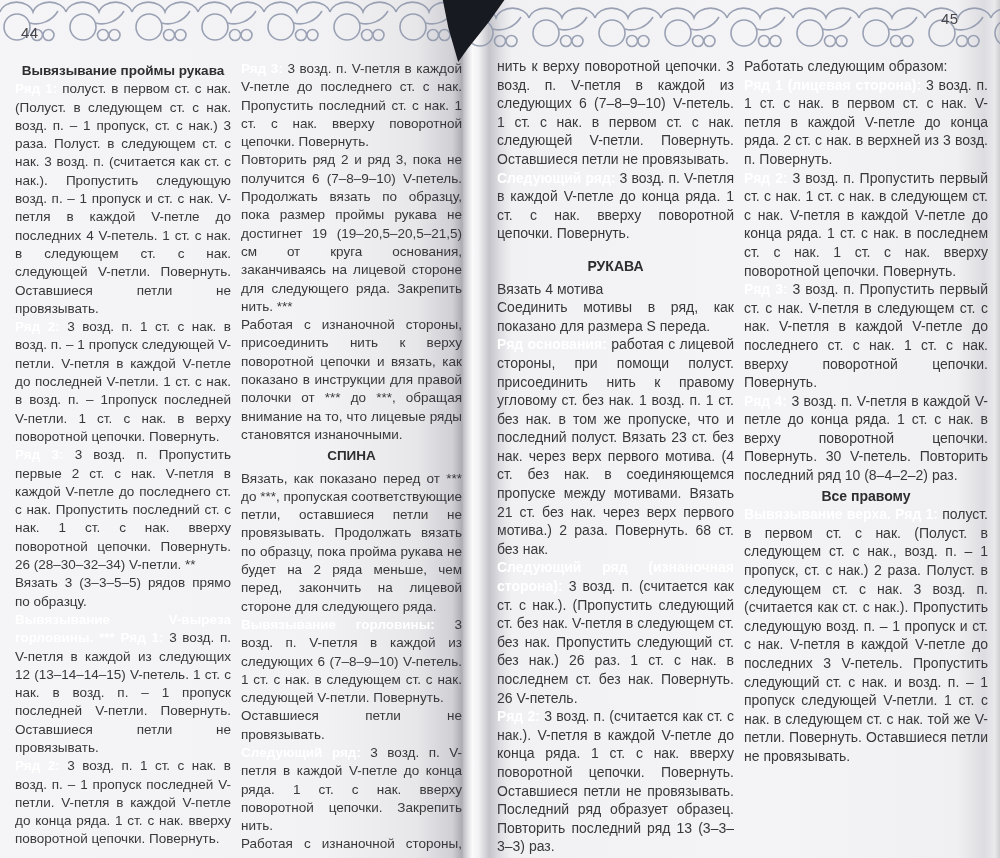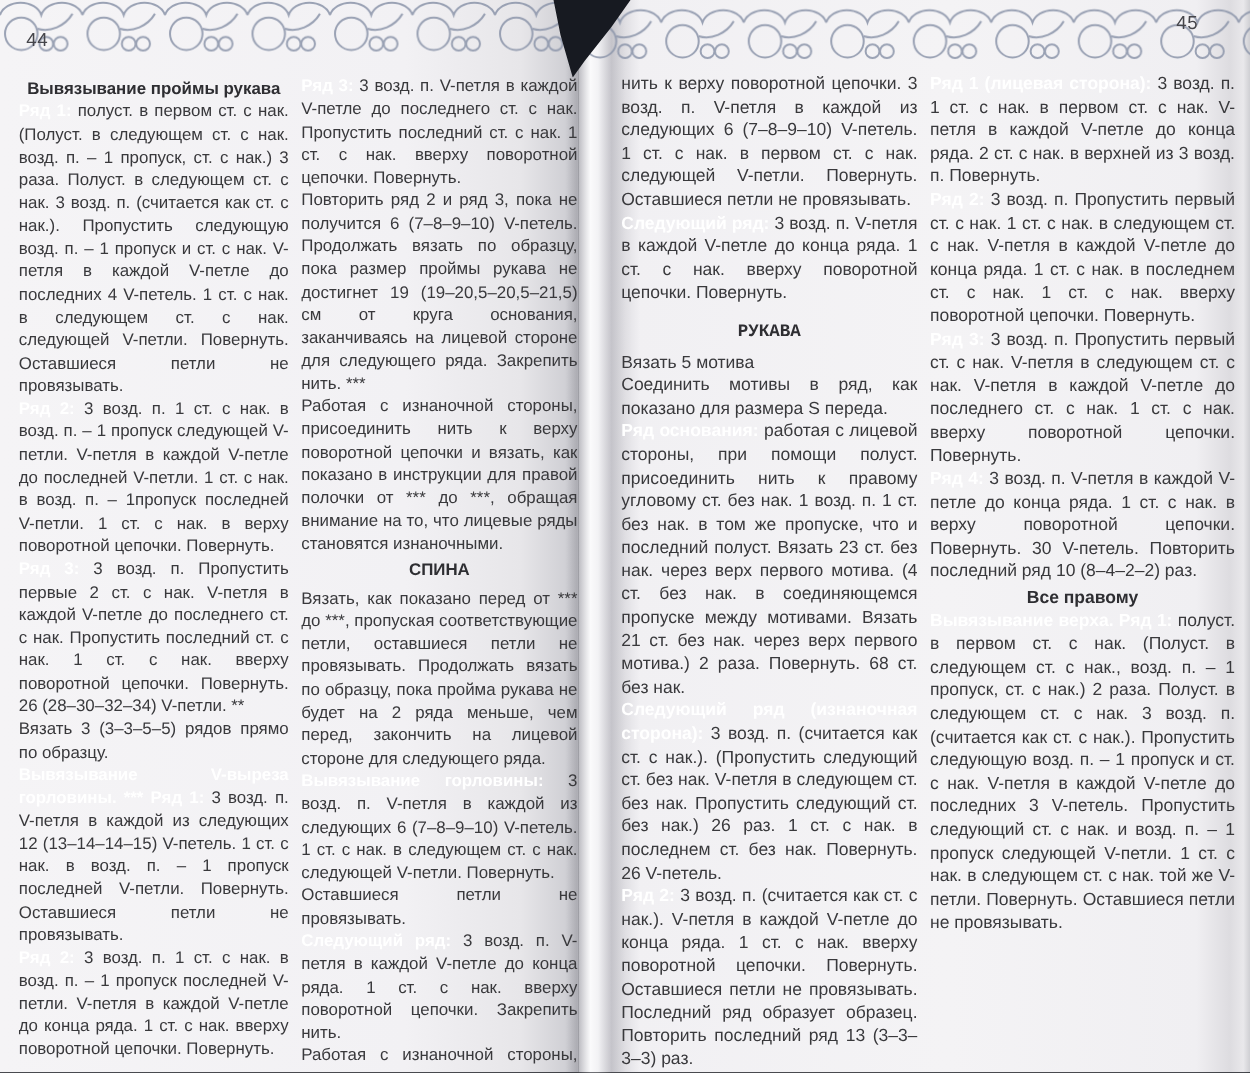--- a/index.html
+++ b/index.html
@@ -96,28 +96,29 @@
       <p class="h" style="margin-top: 3px;"><span>СПИНА</span></p>
       <p style="margin-top: 4px;"><span>Вязать, как показано перед от *** до ***, пропуская соответствующие петли, оставшиеся петли не провязывать. Продолжать вязать по образцу, пока пройма рукава не будет на 2 ряда меньше, чем перед, закончить на лицевой стороне для следующего ряда.</span></p>
       <p><span class="b">Вывязывание горловины: </span><span>3 возд. п. V-петля в каждой из следующих 6 (7–8–9–10) V-петель. 1 ст. с нак. в следующем ст. с нак. следующей V-петли. Повернуть.</span></p>
       <p><span>Оставшиеся петли не провязывать.</span></p>
       <p><span class="b">Следующий ряд: </span><span>3 возд. п. V-петля в каждой V-петле до конца ряда. 1 ст. с нак. вверху поворотной цепочки. Закрепить нить.</span></p>
       <p><span>Работая с изнаночной стороны, при помощи полуст. присоединить</span></p>
     </div>
   <div class="col" id="col-45-1">
       <p><span>нить к верху поворотной цепочки. 3 возд. п. V-петля в каждой из следующих 6 (7–8–9–10) V-петель. 1 ст. с нак. в первом ст. с нак. следующей V-петли. Повернуть. Оставшиеся петли не провязывать.</span></p>
       <p><span class="b">Следующий ряд: </span><span>3 возд. п. V-петля в каждой V-петле до конца ряда. 1 ст. с нак. вверху поворотной цепочки. Повернуть.</span></p>
-      <p class="h" style="margin-top: 14px; font-family: Liberation Mono, monospace;"><span>РУКАВА</span></p>
-      <p style="margin-top: 4px;"><span>Вязать 5 мотива</span></p>
+      <p class="h" style="margin-top: 14px;"><span>РУКАВА</span></p>
+      <p style="margin-top: 4px;"><span>Вязать 4 мотива</span></p>
       <p><span>Соединить мотивы в ряд, как показано для размера S переда.</span></p>
       <p><span class="b">Ряд основания: </span><span>работая с лицевой стороны, при помощи полуст. присоединить нить к правому угловому ст. без нак. 1 возд. п. 1 ст. без нак. в том же пропуске, что и последний полуст. Вязать 23 ст. без нак. через верх первого мотива. (4 ст. без нак. в соединяющемся пропуске между мотивами. Вязать 21 ст. без нак. через верх первого мотива.) 2 раза. Повернуть. 68 ст. без нак.</span></p>
       <p><span class="b">Следующий ряд (изнаночная сторона): </span><span>3 возд. п. (считается как ст. с нак.). (Пропустить следующий ст. без нак. V-петля в следующем ст. без нак. Пропустить следующий ст. без нак.) 26 раз. 1 ст. с нак. в последнем ст. без нак. Повернуть. 26 V-петель.</span></p>
       <p><span class="b">Ряд 2: </span><span>3 возд. п. (считается как ст. с нак.). V-петля в каждой V-петле до конца ряда. 1 ст. с нак. вверху поворотной цепочки. Повернуть. Оставшиеся петли не провязывать. Последний ряд образует образец. Повторить последний ряд 13 (3–3–3–3) раз.</span></p>
     </div>
   <div class="col" id="col-45-2">
+      <p><span>Работать следующим образом:</span></p>
       <p><span class="b">Ряд 1 (лицевая сторона): </span><span>3 возд. п. 1 ст. с нак. в первом ст. с нак. V-петля в каждой V-петле до конца ряда. 2 ст. с нак. в верхней из 3 возд. п. Повернуть.</span></p>
       <p><span class="b">Ряд 2: </span><span>3 возд. п. Пропустить первый ст. с нак. 1 ст. с нак. в следующем ст. с нак. V-петля в каждой V-петле до конца ряда. 1 ст. с нак. в последнем ст. с нак. 1 ст. с нак. вверху поворотной цепочки. Повернуть.</span></p>
       <p><span class="b">Ряд 3: </span><span>3 возд. п. Пропустить первый ст. с нак. V-петля в следующем ст. с нак. V-петля в каждой V-петле до последнего ст. с нак. 1 ст. с нак. вверху поворотной цепочки. Повернуть.</span></p>
       <p><span class="b">Ряд 4: </span><span>3 возд. п. V-петля в каждой V-петле до конца ряда. 1 ст. с нак. в верху поворотной цепочки. Повернуть. 30 V-петель. Повторить последний ряд 10 (8–4–2–2) раз.</span></p>
       <p class="h" style="margin-top: 2px;"><span>Все правому</span></p>
       <p><span class="b">Вывязывание верха. Ряд 1: </span><span>полуст. в первом ст. с нак. (Полуст. в следующем ст. с нак., возд. п. – 1 пропуск, ст. с нак.) 2 раза. Полуст. в следующем ст. с нак. 3 возд. п. (считается как ст. с нак.). Пропустить следующую возд. п. – 1 пропуск и ст. с нак. V-петля в каждой V-петле до последних 3 V-петель. Пропустить следующий ст. с нак. и возд. п. – 1 пропуск следующей V-петли. 1 ст. с нак. в следующем ст. с нак. той же V-петли. Повернуть. Оставшиеся петли не провязывать.</span></p>
     </div>
 
 </div>
 

